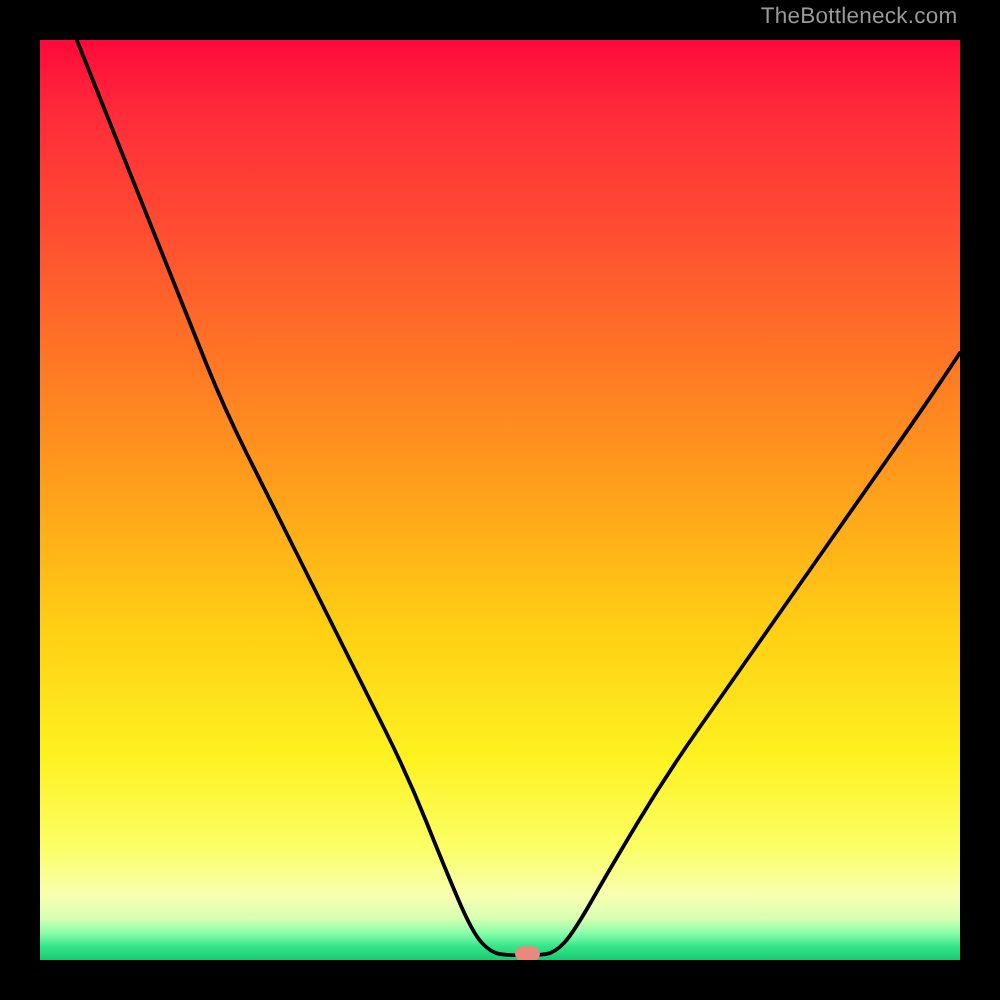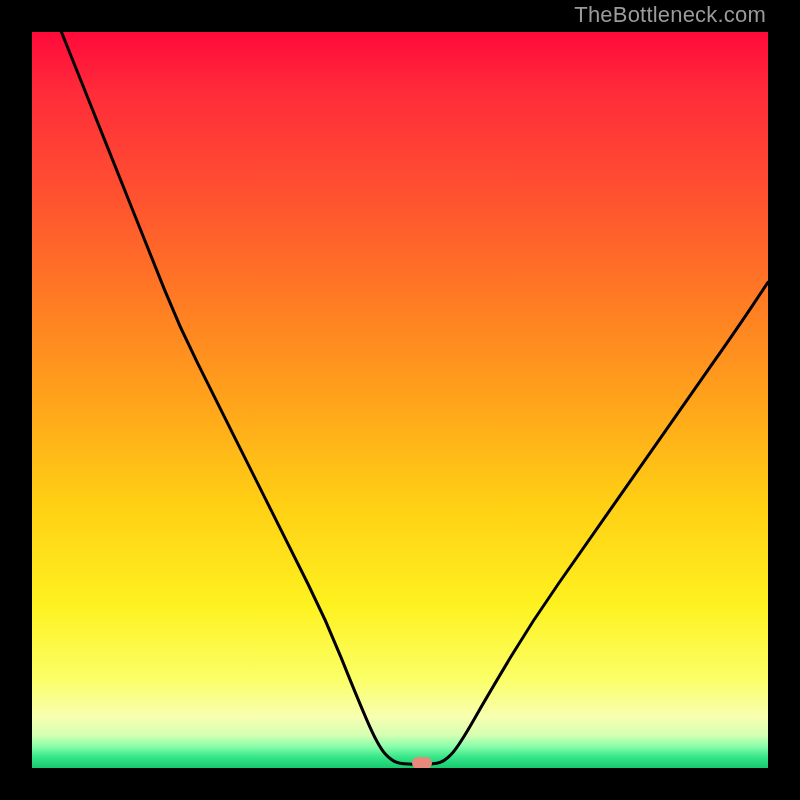--- a/index.html
+++ b/index.html
@@ -45,21 +45,21 @@
       #8dffab 97%,
       #37e68a 98.5%,
       #18c96f 100%
     );
   }
   .watermark {
     position: absolute;
     top: 2px;
     right: 34px;
     color: #9a9a9a;
-    font-size: 22px;
+    font-size: 18px;
     font-weight: 500;
     letter-spacing: 0.2px;
   }
   svg.curve {
     position: absolute;
     inset: 0;
     width: 100%;
     height: 100%;
   }
   .marker {

